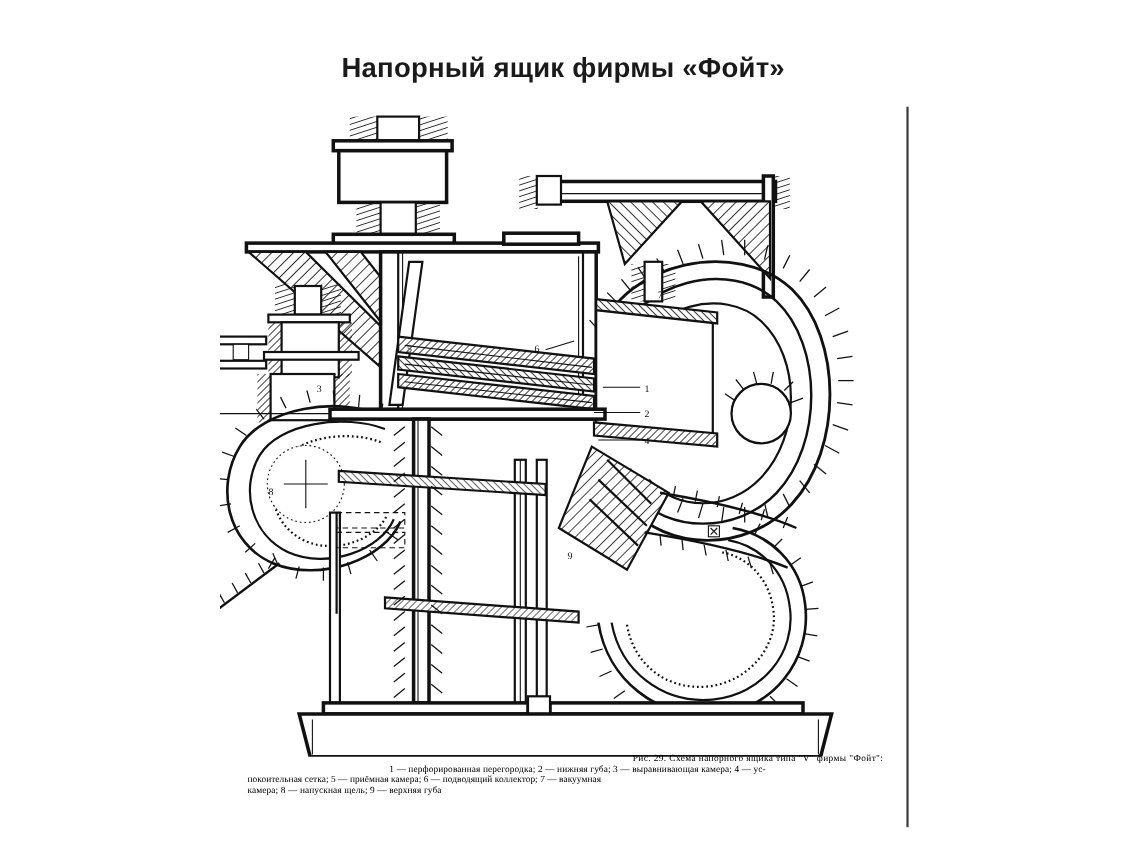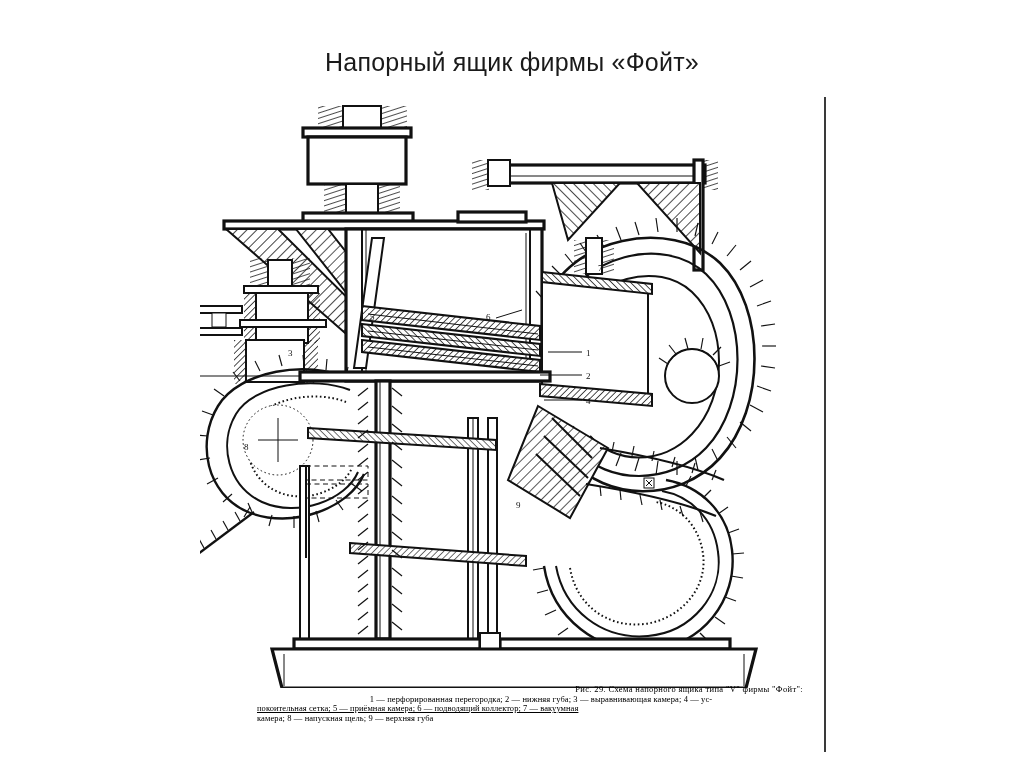--- a/index.html
+++ b/index.html
@@ -25,21 +25,21 @@
   }
 
   
   #slide-title {
     position: absolute;
     top: 30px;
     left: 0;
     width: 1024px;
     text-align: center;
     font-size: 25px;
-    font-weight: normal;
+    font-weight: bold;
     line-height: 30px;
     color: #1a1a1a;
     letter-spacing: 0.2px;
     white-space: nowrap;
   }
 
   
   #figure-block {
     position: absolute;
     left: 200px;
@@ -76,25 +76,24 @@
     line-height: 9.6px;
     color: #2b2b2b;
     
     filter: blur(0.55px) contrast(1.9);
     -webkit-font-smoothing: none;
   }
   #figure-caption .cap-line {
     display: block;
     white-space: nowrap;
     overflow: hidden;
-    margin-left: 32px;
   }
   #figure-caption .cap-line.l0 { text-align: right; padding-right: 22px; letter-spacing: 0.35px; }
   #figure-caption .cap-line.l1 { letter-spacing: 0.1px; text-align: center; }
-  #figure-caption .cap-line.l2 { letter-spacing: 0.05px; text-decoration: underline; }
+  #figure-caption .cap-line.l2 { letter-spacing: 0.05px; }
   #figure-caption .cap-line.l3 { letter-spacing: 0.1px; }
 
   
   .ln   { stroke: #111; fill: none; stroke-linecap: butt; }
   .thin { stroke-width: 1; }
   .med  { stroke-width: 2; }
   .thick{ stroke-width: 3.2; }
   .hatch{ stroke: #111; stroke-width: 1.15; fill: none; }
   .fillw{ fill: #ffffff; }
   .dash { stroke-dasharray: 5 3.5; }

